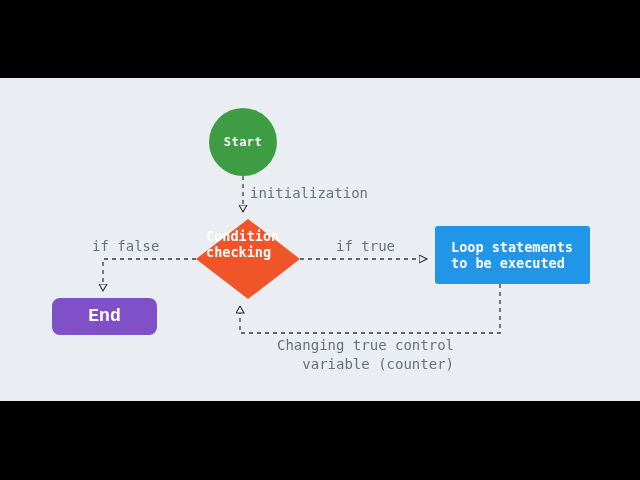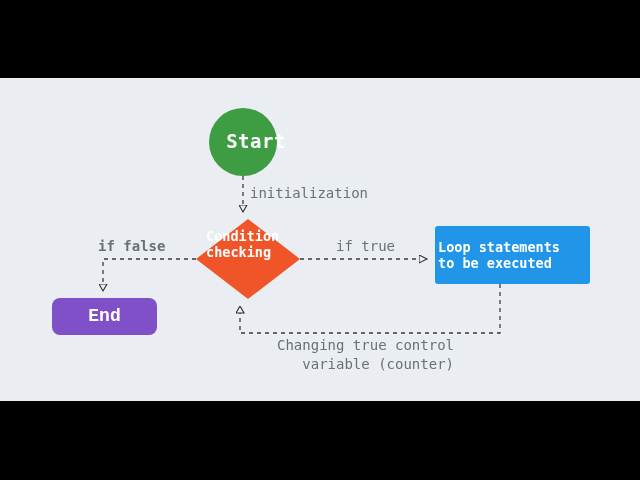--- a/index.html
+++ b/index.html
@@ -62,23 +62,23 @@
   }
   
   #start-node {
     position: absolute;
     left: 209px; top: 30px;
     width: 68px; height: 68px;
     border-radius: 50%;
     background: #3e9c42;
   }
   #start-label {
-    left: 222px; top: 30px;
+    left: 209px; top: 30px;
     width: 68px; height: 68px;
-    font-size: 19px;
+    font-size: 12px;
     letter-spacing: 0.5px;
   }
   
   #condition-node {
     position: absolute;
     left: 196px; top: 141px;
     width: 104px; height: 80px;
     background: #f0552a;
     clip-path: polygon(50% 0%, 100% 50%, 50% 100%, 0% 50%);
   }
@@ -110,37 +110,37 @@
     width: 155px; height: 58px;
     border-radius: 3px;
     background: #2196e8;
   }
   #loop-label {
     left: 435px; top: 148px;
     width: 155px; height: 58px;
     font-size: 13.5px;
     flex-direction: column;
     align-items: flex-start;
-    padding-left: 3px;
+    padding-left: 16px;
     box-sizing: border-box;
   }
   #loop-label span { display: block; text-align: left; }
   
   .edge-label {
     position: absolute;
     color: #6b7077;
     font-family: "DejaVu Sans Mono", monospace;
     font-size: 14px;
     white-space: pre-line;
     line-height: 1.35;
     pointer-events: none;
     text-align: right;
   }
   #label-initialization { left: 250px; top: 106px; }
-  #label-if-false { left: 98px; top: 159px; font-weight: bold; }
+  #label-if-false { left: 92px; top: 159px; }
   #label-if-true { left: 336px; top: 159px; }
   #label-counter { left: 277px; top: 258px; }
 </style>
 </head>
 <body>
 
 <div id="screen">
 
   <div id="letterbox-top"></div>
   <div id="letterbox-bottom"></div>

